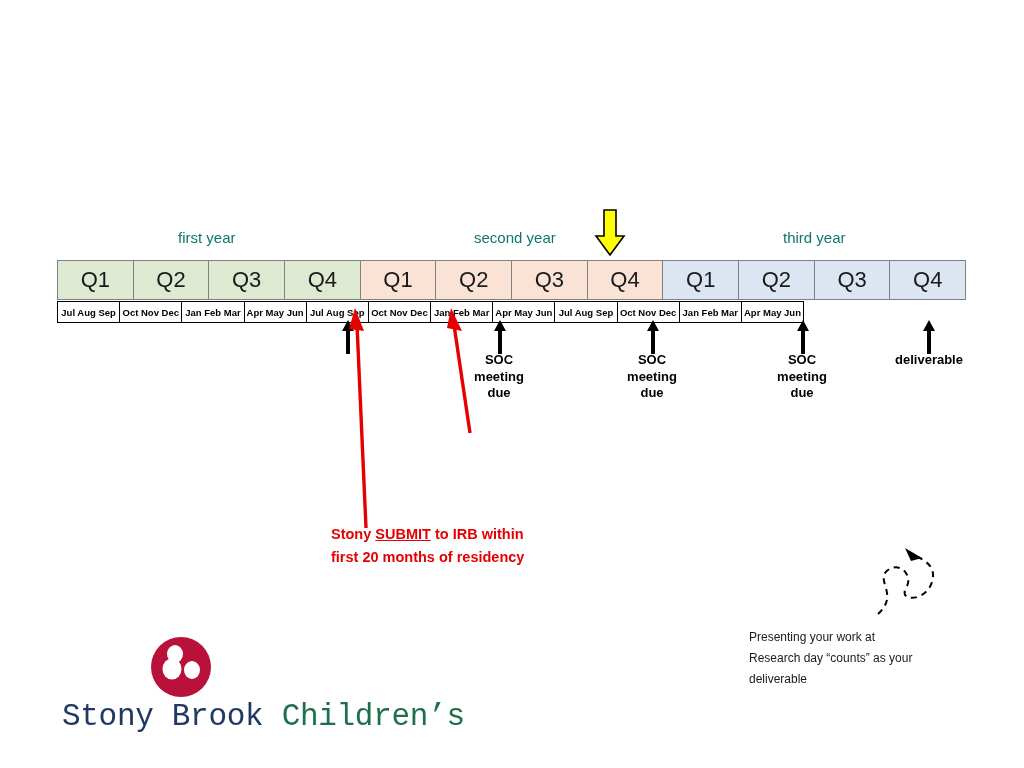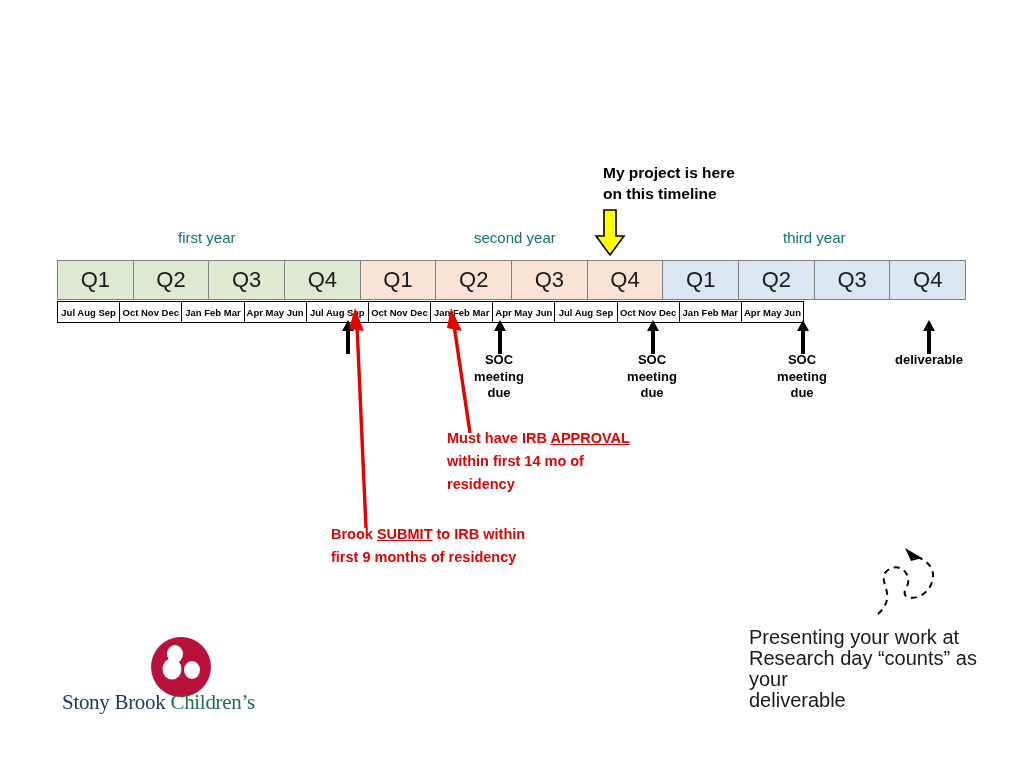--- a/index.html
+++ b/index.html
@@ -137,21 +137,21 @@
   #red-arrow-approval, #red-arrow-submit {
     position: absolute;
   }
 
   
   #deliverable-note {
     position: absolute;
     left: 749px;
     top: 627px;
     width: 240px;
-    font-size: 20px;
+    font-size: 12px;
     line-height: 21px;
     color: #1a1a1a;
     white-space: pre-line;
   }
   #loop-arrow {
     position: absolute;
     left: 866px;
     top: 546px;
     width: 92px;
     height: 70px;
@@ -168,37 +168,35 @@
   #logo-mark {
     position: absolute;
     left: 88px;
     top: 0;
     width: 62px;
     height: 62px;
   }
   #logo-wordmark {
     position: absolute;
     left: 0;
-    top: 54px;
+    top: 63px;
     width: 235px;
-    font-family: Liberation Serif, serif;
-    font-size: 21px;
+    font-family: Liberation Mono, monospace;
+    font-size: 31px;
     letter-spacing: -0.3px;
     white-space: nowrap;
   }
   .logo-stony { color: #1f3864; }
   .logo-childrens { color: #1e6f4c; }
 </style>
 </head>
 <body>
 
 <div class="stage">
 
-  <div id="project-callout">My project is here
-on this timeline</div>
 
   <svg id="yellow-arrow" viewBox="0 0 34 50">
     <polygon points="11,2 23,2 23,28 31,28 17,47 3,28 11,28" fill="#ffff00" stroke="#000000" stroke-width="1.6" stroke-linejoin="miter"></polygon>
   </svg>
 
   <div class="year-label" id="year-label-0">first year</div>
   <div class="year-label" id="year-label-1">second year</div>
   <div class="year-label" id="year-label-2">third year</div>
 
   <div id="timeline">
@@ -259,34 +257,29 @@
   <svg class="marker-arrow" style="left:922px; top:320px;" viewBox="0 0 14 34">
     <polygon points="7,0 13,11 9,11 9,34 5,34 5,11 1,11" fill="#000000"></polygon>
   </svg>
   <div class="marker-label" style="left:884px; top:352px;">deliverable</div>
 
   <svg id="red-arrow-approval" style="left:440px; top:305px; width:36px; height:130px;" viewBox="0 0 36 130">
     <line x1="30" y1="128" x2="14" y2="20" stroke="#e60000" stroke-width="3.4"></line>
     <polygon points="11,3 22,26 7,23" fill="#e60000"></polygon>
   </svg>
 
-  <div class="red-note" style="left:447px; top:427px;">
-    <div><span>Must have IRB </span><u>APPROVAL</u></div>
-    <div>within first 14 mo of</div>
-    <div>residency</div>
-  </div>
 
   <svg id="red-arrow-submit" style="left:344px; top:305px; width:36px; height:225px;" viewBox="0 0 36 225">
     <line x1="22" y1="223" x2="13" y2="20" stroke="#e60000" stroke-width="3.4"></line>
     <polygon points="11,3 20,26 5,24" fill="#e60000"></polygon>
   </svg>
 
   <div class="red-note" style="left:331px; top:523px;">
-    <div><span>Brook </span><u>SUBMIT</u><span> to IRB within</span></div>
-    <div>first 9 months of residency</div>
+    <div><span>Stony </span><u>SUBMIT</u><span> to IRB within</span></div>
+    <div>first 20 months of residency</div>
   </div>
 
   <svg id="loop-arrow" viewBox="0 0 92 70">
     <path d="M 12 68 C 34 48, 8 34, 22 24 C 34 15, 48 30, 40 42 C 32 56, 60 56, 66 36 C 71 20, 58 14, 48 9" fill="none" stroke="#000000" stroke-width="2" stroke-dasharray="6,5" stroke-linecap="butt"></path>
     <polygon points="39,2 56,12 45,15" fill="#000000"></polygon>
   </svg>
 
   <div id="deliverable-note">Presenting your work at
 Research day “counts” as your
 deliverable</div>

